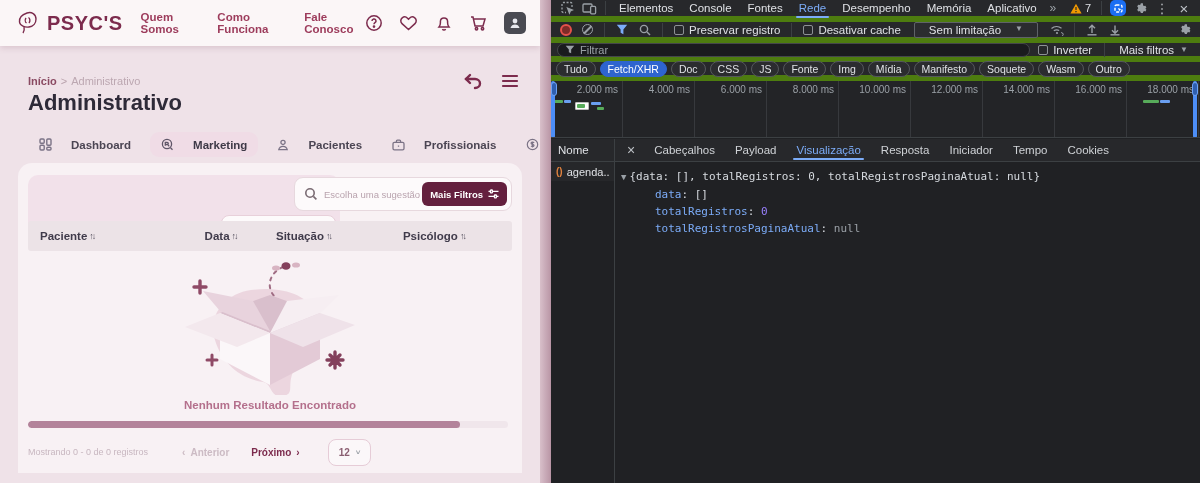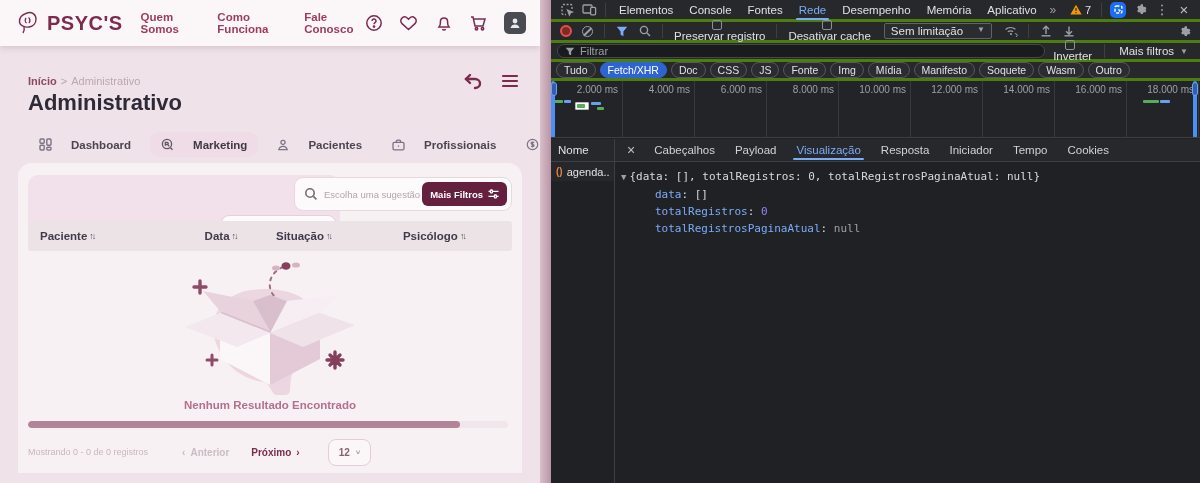--- a/index.html
+++ b/index.html
@@ -56,39 +56,39 @@
   .pg-summary { color:#c8b7c0; font-size:9px; }
   .pg-prev { color:#ccbbc4; font-weight:bold; margin-left:34px; display:flex; gap:5px; align-items:center; }
   .pg-next { color:#7c2b4d; font-weight:bold; margin-left:22px; display:flex; gap:5px; align-items:center; cursor:pointer; }
   .pg-size { margin-left:28px; border:1px solid #e6ccd7; border-radius:8px; background:#fbf7f9; color:#8a5e71; font-weight:bold; padding:7px 10px; display:flex; gap:6px; align-items:center; cursor:pointer; }
 
   
   .win-divider { position:absolute; left:540px; top:0; width:11px; height:483px; background:linear-gradient(90deg,#d8bfca,#b995a5); }
 
   
   .dt { position:absolute; left:551px; top:0; width:649px; height:483px; background:#202124; color:#dfe1e5; font-size:12px; }
-  .dt-row { display:flex; align-items:center; border-bottom:3px solid #4d7c0f; background:#27282b; }
+  .dt-row { display:flex; align-items:center; border-bottom:6px solid #4d7c0f; background:#27282b; }
   .dt-tabbar { height:22px; padding:0 6px; gap:2px; }
   .dt-ic { width:20px; height:18px; display:flex; align-items:center; justify-content:center; color:#9aa0a6; cursor:pointer; flex:none; }
   .dt-vdiv { width:1px; height:14px; background:#3c4043; margin:0 4px; flex:none; }
   .dt-tab { padding:3px 7px; font-size:11.5px; color:#dfe1e5; cursor:pointer; position:relative; white-space:nowrap; }
   .dt-tab.sel { color:#7cacf8; }
   .dt-tab.sel::after { content:""; position:absolute; left:4px; right:4px; bottom:-1px; height:2px; background:#7cacf8; border-radius:2px; }
   .dt-more { color:#9aa0a6; font-size:12px; padding:0 4px; cursor:pointer; }
   .dt-right { margin-left:auto; display:flex; align-items:center; gap:2px; }
   .warn { display:flex; align-items:center; gap:3px; color:#dfe1e5; font-size:11px; padding:0 4px; cursor:pointer; }
   .blue-badge { width:16px; height:16px; border-radius:5px; background:#1b6ef3; display:flex; align-items:center; justify-content:center; }
 
   .dt-nettools { height:21px; padding:0 6px; gap:3px; }
   .rec { width:12px; height:12px; border-radius:50%; border:2px solid #e5514a; background:#7e2b28; margin:0 3px; cursor:pointer; flex:none; }
   .clear-ic { width:11px; height:11px; border-radius:50%; border:1.5px solid #9aa0a6; position:relative; margin:0 4px; cursor:pointer; flex:none; }
   .clear-ic::after { content:""; position:absolute; left:-1px; top:4px; width:11px; height:1.5px; background:#9aa0a6; transform:rotate(-45deg); }
   .cb { width:10px; height:10px; border:1.4px solid #8d9195; border-radius:2px; margin-right:5px; flex:none; }
-  .dt-check { display:flex; align-items:center; font-size:11.5px; color:#dfe1e5; padding:0 4px; cursor:pointer; white-space:nowrap;flex-direction:column; }
-  .throttle { display:flex; align-items:flex-start; gap:14px; border:1px solid #5f6368; background:#2b2c2f; border-radius:2px; padding:1px 6px; font-size:11.5px; margin:16px 6px; cursor:pointer; white-space:nowrap; }
+  .dt-check { display:flex; align-items:center; font-size:11.5px; color:#dfe1e5; padding:0 4px; cursor:pointer; white-space:nowrap; }
+  .throttle { display:flex; align-items:flex-start; gap:14px; border:1px solid #5f6368; background:#2b2c2f; border-radius:2px; padding:1px 14px; font-size:11.5px; margin:16px 6px; cursor:pointer; white-space:nowrap; }
   .caret { font-size:8px; color:#9aa0a6; }
 
   .dt-filterrow { height:19px; padding:0 6px; gap:4px; background:#27282b; }
   .filter-pill { flex:1; max-width:498px; height:14px; background:#1a1b1e; border:1px solid #45474b; border-radius:8px; display:flex; align-items:center; padding:0 7px; gap:5px; }
   .filter-pill input { background:transparent; border:0; outline:0; color:#dfe1e5; font-size:11px; flex:1; font-family:"Liberation Sans", sans-serif; }
   .filter-pill input::placeholder { color:#9aa0a6; }
   .morefilters { display:flex; gap:6px; align-items:center; font-size:11.5px; color:#dfe1e5; padding:0 6px; cursor:pointer; white-space:nowrap; }
 
   .dt-chips { height:19px; padding:0 5px; gap:4px; }
   .chip { font-size:10.5px; color:#dfe1e5; border:1px solid #55585c; background:#2b2c2f; border-radius:8px; padding:1px 7px; cursor:pointer; white-space:nowrap; }

